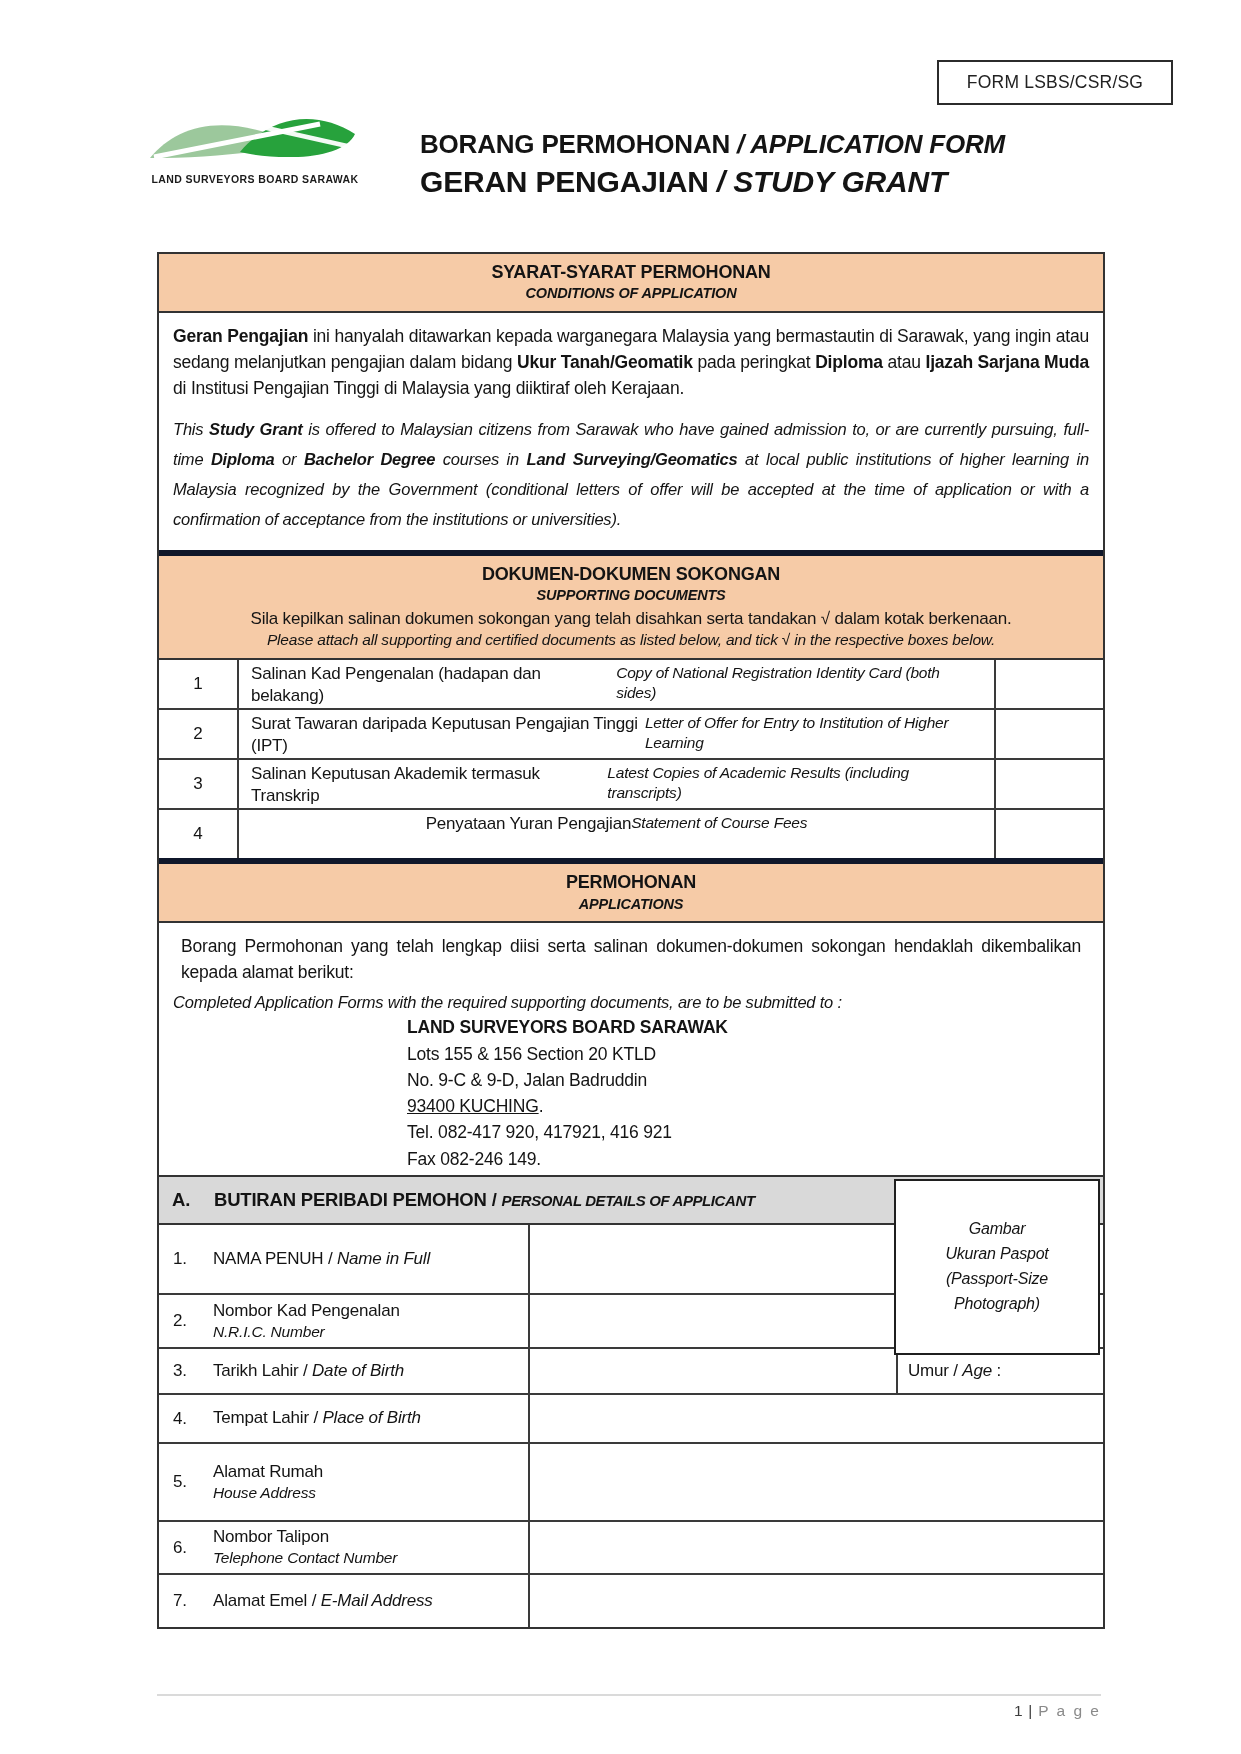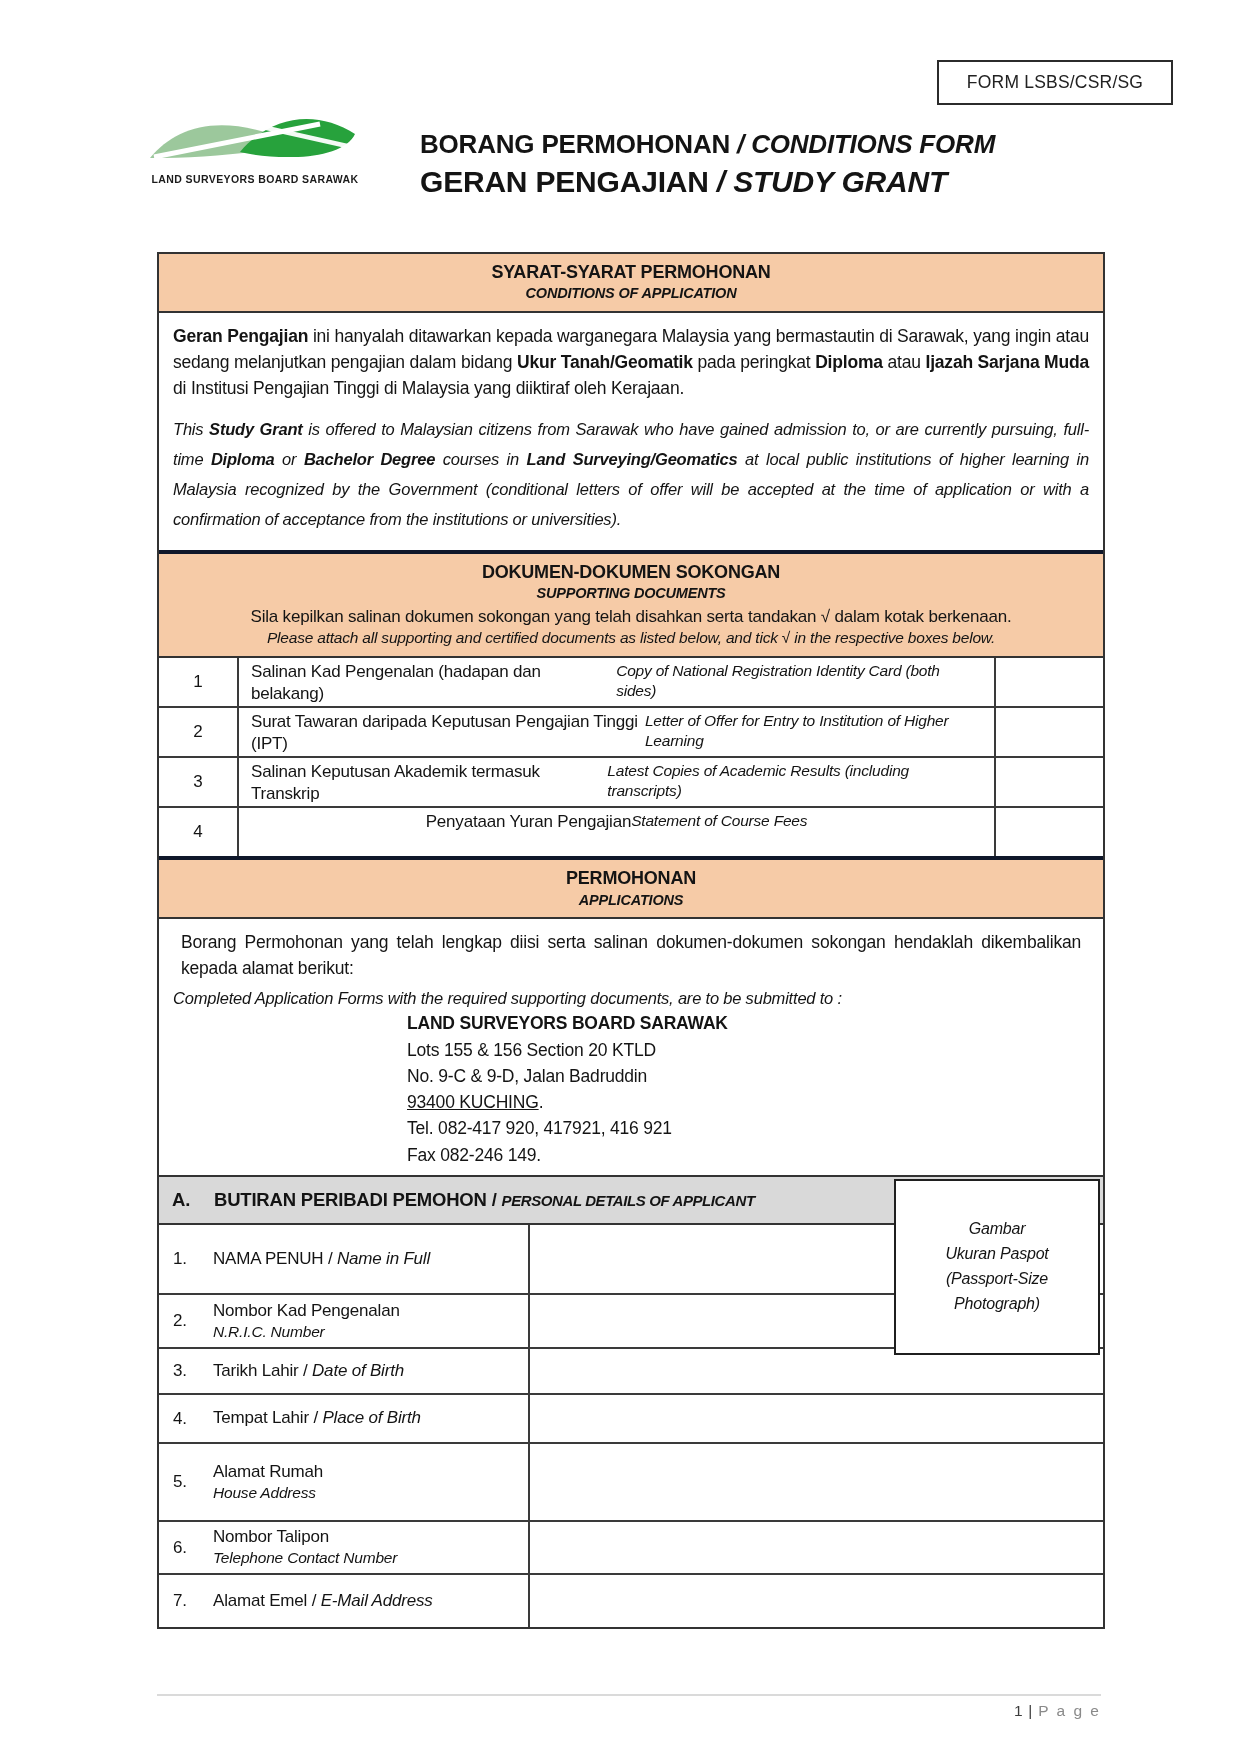--- a/index.html
+++ b/index.html
@@ -17,21 +17,21 @@
   .logo{position:absolute;left:148px;top:108px;width:214px;text-align:center;}
   .logo svg{display:block;width:210px;height:64px;}
   .logo-caption{font-size:10.5px;font-weight:bold;color:#1b1b1b;letter-spacing:0.4px;margin-top:1px;white-space:nowrap;}
   .titles{position:absolute;left:420px;top:128px;line-height:1.3;white-space:nowrap;}
   .title-l1{font-size:26px;}
   .title-l2{font-size:30px;}
   
   .main-box{position:absolute;left:157px;top:252px;width:944px;border:2px solid #333;}
   .peach-head{
     background:var(--peach,#F6CBA7);text-align:center;padding:6px 10px 7px;
-    border-top:4px solid #0f172a;border-bottom:2px solid #333;
+    border-top:6px solid #0f172a;border-bottom:2px solid #333;
   }
   .peach-head.first{border-top:none;}
   .ph-my{font-size:18px;font-weight:bold;line-height:1.35;}
   .ph-en{font-size:14.5px;font-weight:bold;font-style:italic;line-height:1.35;}
   .ph-inst-my{font-size:17px;line-height:1.4;margin-top:1px;}
   .ph-inst-en{font-size:15.5px;font-style:italic;line-height:1.35;}
   .sec-body{padding:8px 14px 10px;}
   .p-my{font-size:17.5px;line-height:1.5;text-align:justify;margin:2px 0 12px;}
   .p-en{font-size:16.5px;font-style:italic;line-height:1.82;text-align:justify;margin:0 0 6px;}
   .p-my2{font-size:17.5px;line-height:1.5;text-align:justify;margin:2px 8px 4px;}
@@ -100,21 +100,21 @@
     <svg viewBox="0 0 210 64">
       <path d="M2 50 C30 16 78 4 148 36 C104 46 52 50 2 50 Z" fill="#9CC89C"></path>
       <path d="M92 44 C124 6 170 2 207 26 C200 42 170 50 140 49 C122 49 104 47 92 44 Z" fill="#27A23C"></path>
       <path d="M6 49 L172 16" stroke="#ffffff" stroke-width="5" fill="none"></path>
       <path d="M70 9 L208 40" stroke="#ffffff" stroke-width="4.5" fill="none" opacity="0.95"></path>
     </svg>
     <div class="logo-caption">LAND SURVEYORS BOARD SARAWAK</div>
   </div>
 
   <div class="titles">
-    <div class="title-l1"><span style="font-weight: bold;">BORANG PERMOHONAN </span><span style="font-weight: bold; font-style: italic;">/ CONDITIONS FORM</span></div>
+    <div class="title-l1"><span style="font-weight: bold;">BORANG PERMOHONAN </span><span style="font-weight: bold; font-style: italic;">/ APPLICATION FORM</span></div>
     <div class="title-l2"><span style="font-weight: bold;">GERAN PENGAJIAN </span><span style="font-weight: bold; font-style: italic;">/ STUDY GRANT</span></div>
   </div>
 
   <div class="main-box">
 
     <div class="peach-head first">
       <div class="ph-my">SYARAT-SYARAT PERMOHONAN</div>
       <div class="ph-en">CONDITIONS OF APPLICATION</div>
     </div>
     <div class="sec-body">
@@ -213,20 +213,23 @@
       </div>
       <div class="a-cell-input"></div>
     </div>
 
     <div class="a-row r3">
       <div class="a-cell-label">
         <span class="f-no">3.</span>
         <span class="f-lbl"><span>Tarikh Lahir / </span><span style="font-style: italic;">Date of Birth</span></span>
       </div>
       <div class="a-cell-input"></div>
+      <div class="a-cell-age">
+        <span><span>Umur / </span><span style="font-style: italic;">Age</span><span> :</span></span>
+      </div>
     </div>
 
     <div class="a-row r4">
       <div class="a-cell-label">
         <span class="f-no">4.</span>
         <span class="f-lbl"><span>Tempat Lahir / </span><span style="font-style: italic;">Place of Birth</span></span>
       </div>
       <div class="a-cell-input"></div>
     </div>
 

